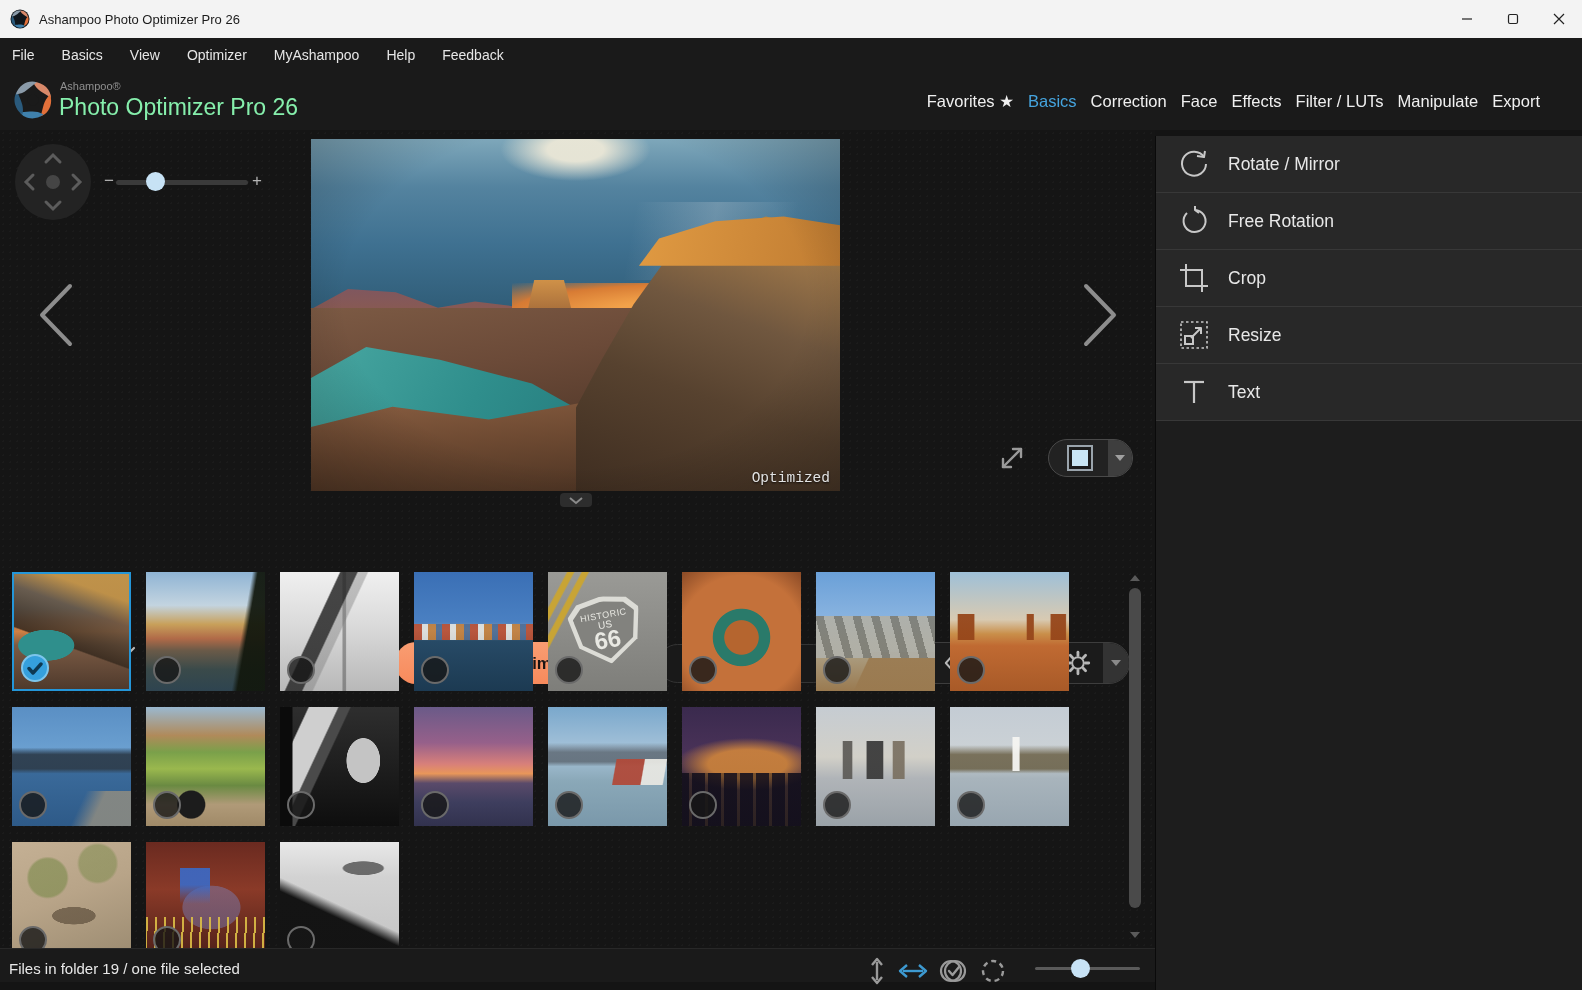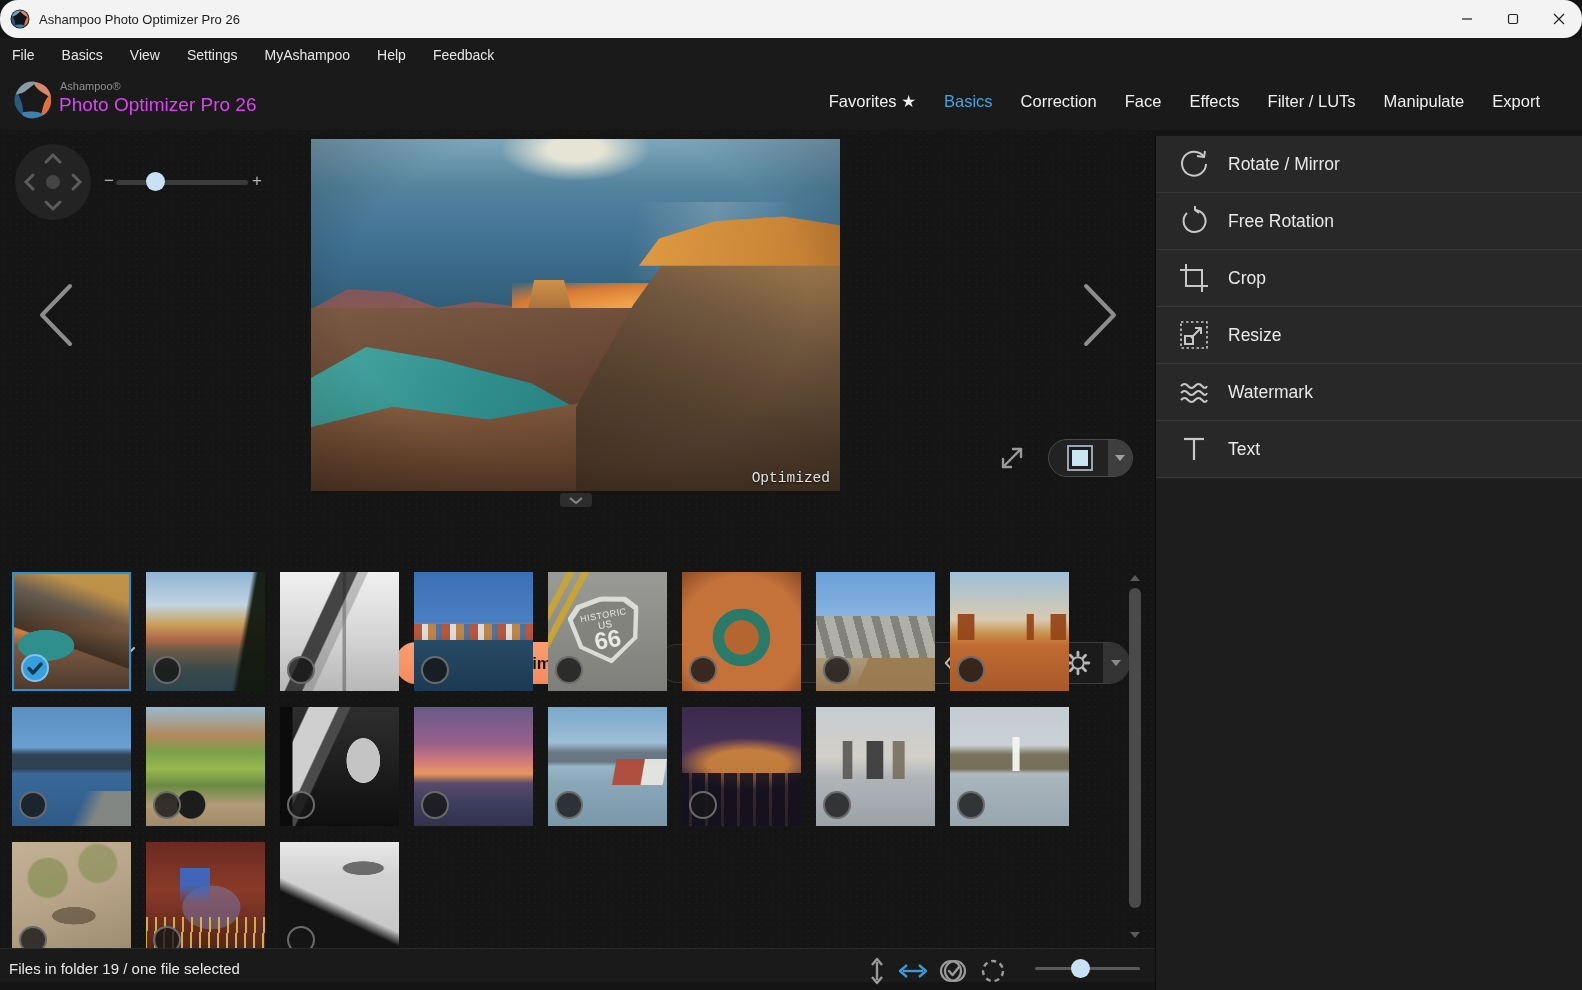--- a/index.html
+++ b/index.html
@@ -1,37 +1,37 @@
 <!DOCTYPE html>
 <html><head>
 <meta charset="utf-8">
 <style>
   * { margin:0; padding:0; box-sizing:border-box; }
   html,body { width:1582px; height:990px; overflow:hidden; background:#000; }
   body { font-family:"Liberation Sans", sans-serif; }
   #app { position:relative; width:1582px; height:990px; background:#141414; overflow:hidden; }
 
   
-  .titlebar { position:absolute; left:0; top:0; width:1582px; height:38px; background:#f3f3f3; display:flex; align-items:center;border-radius:18px; }
+  .titlebar { position:absolute; left:0; top:0; width:1582px; height:38px; background:#f3f3f3; display:flex; align-items:center; }
   .titlebar .app-ico { width:20px; height:20px; margin-left:10px; }
   .titlebar .title { font-size:13px; color:#1b1b1b; margin-left:9px; }
   .win-btns { position:absolute; right:0; top:0; height:38px; display:flex; }
   .win-btn { width:46px; height:38px; display:flex; align-items:center; justify-content:center; color:#222; }
   .win-btn svg { display:block; }
 
   
   .menubar { position:absolute; left:0; top:38px; width:1582px; height:34px; background:#1a1a1a; display:flex; align-items:center; gap:27px; padding-left:12px; }
   .menu-item { color:#e6e6e6; font-size:14px; cursor:default; }
 
   
   .header { position:absolute; left:0; top:72px; width:1582px; height:58px; background:#1a1a1a; }
   .logo { position:absolute; left:13px; top:8px; width:40px; height:40px; }
   .brand-small { position:absolute; left:60px; top:8px; font-size:11px; color:#8f8f8f; }
-  .brand-large { position:absolute; left:59px; top:22px; font-size:19px; color:#d946ef; }
-  .tabs { position:absolute; right:42px; top:0; height:58px; display:flex; align-items:center; gap:28px; }
+  .brand-large { position:absolute; left:59px; top:22px; font-size:23px; color:#86efac; }
+  .tabs { position:absolute; right:42px; top:0; height:58px; display:flex; align-items:center; gap:14px; }
   .tab { color:#f0f0f0; font-size:16.5px; cursor:pointer; white-space:nowrap; }
   .tab.active { color:#45a4de; }
 
   
   .canvas { position:absolute; left:0; top:130px; width:1155px; height:818px; background:#151515;
             background-image:radial-gradient(rgba(255,255,255,0.025) 1px, transparent 1px); background-size:7px 7px; }
 
   .panpad { position:absolute; left:15px; top:14px; width:76px; height:76px; border-radius:50%; background:#232323; }
   .panpad svg { position:absolute; left:0; top:0; }
   .zoomline { position:absolute; left:100px; top:40px; width:170px; height:24px; }
@@ -242,21 +242,21 @@
             <path d="M1 1 L11 11 M11 1 L1 11" stroke="#222" stroke-width="1.2"></path>
           </svg>
       </div>
     </div>
   </div>
 
   <div class="menubar">
     <span class="menu-item">File</span>
     <span class="menu-item">Basics</span>
     <span class="menu-item">View</span>
-    <span class="menu-item">Settings</span>
+    <span class="menu-item">Optimizer</span>
     <span class="menu-item">MyAshampoo</span>
     <span class="menu-item">Help</span>
     <span class="menu-item">Feedback</span>
   </div>
 
   <div class="header">
     <svg class="logo" viewBox="0 0 40 40">
       <g>
         <path d="M20 2 C31 2 38 10 38 18 C30 12 24 11 20 2 Z" fill="#d9896a" transform="rotate(0 20 20)"></path>
         <path d="M20 2 C31 2 38 10 38 18 C30 12 24 11 20 2 Z" fill="#e2703a" transform="rotate(72 20 20)"></path>
@@ -559,28 +559,20 @@
         <svg class="sp-ico" viewBox="0 0 32 32">
           <rect x="3" y="3" width="26" height="26" fill="none" stroke="#c8c8c8" stroke-width="1.6" stroke-dasharray="2.5 2.5"></rect>
           <rect x="7" y="17" width="8" height="8" fill="none" stroke="#c8c8c8" stroke-width="2"></rect>
           <line x1="13" y1="19" x2="23" y2="9" stroke="#c8c8c8" stroke-width="2"></line>
           <polyline points="17,9 23,9 23,15" fill="none" stroke="#c8c8c8" stroke-width="2" stroke-linejoin="round"></polyline>
         </svg>
         <span class="sp-label">Resize</span>
       </div>
       <div class="sp-item">
         <svg class="sp-ico" viewBox="0 0 32 32">
-          <path d="M3 10 q3.5 -4 7 0 t7 0 t7 0 t5 0" fill="none" stroke="#c8c8c8" stroke-width="2"></path>
-          <path d="M3 17 q3.5 -4 7 0 t7 0 t7 0 t5 0" fill="none" stroke="#c8c8c8" stroke-width="2"></path>
-          <path d="M3 24 q3.5 -4 7 0 t7 0 t7 0 t5 0" fill="none" stroke="#c8c8c8" stroke-width="2"></path>
-        </svg>
-        <span class="sp-label">Watermark</span>
-      </div>
-      <div class="sp-item">
-        <svg class="sp-ico" viewBox="0 0 32 32">
           <line x1="6" y1="6" x2="26" y2="6" stroke="#c8c8c8" stroke-width="2.2"></line>
           <line x1="16" y1="6" x2="16" y2="27" stroke="#c8c8c8" stroke-width="2.2"></line>
         </svg>
         <span class="sp-label">Text</span>
       </div>
     </div>
   </div>
 
 </div>
 

